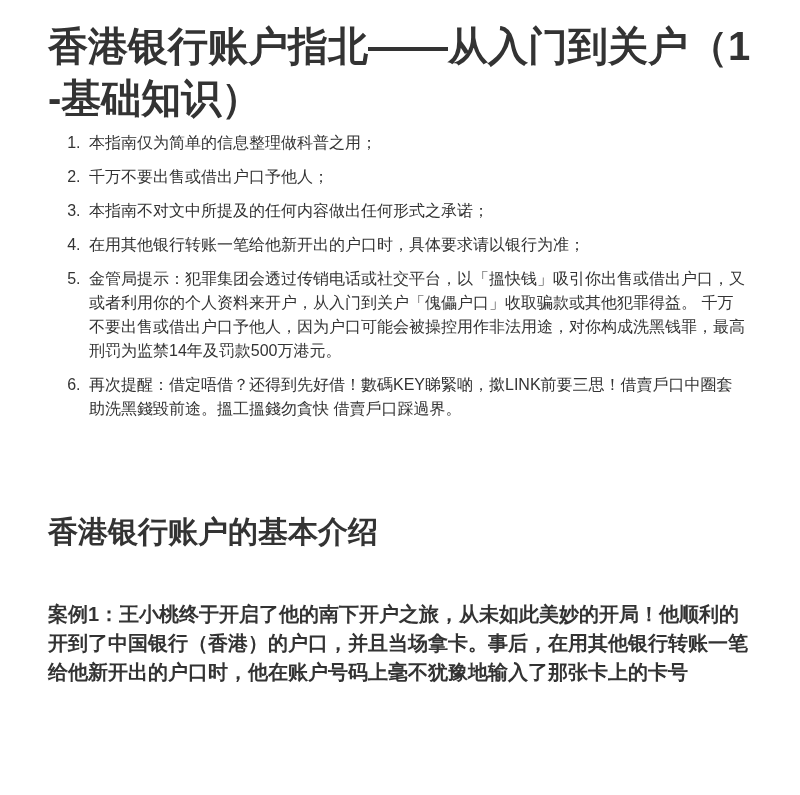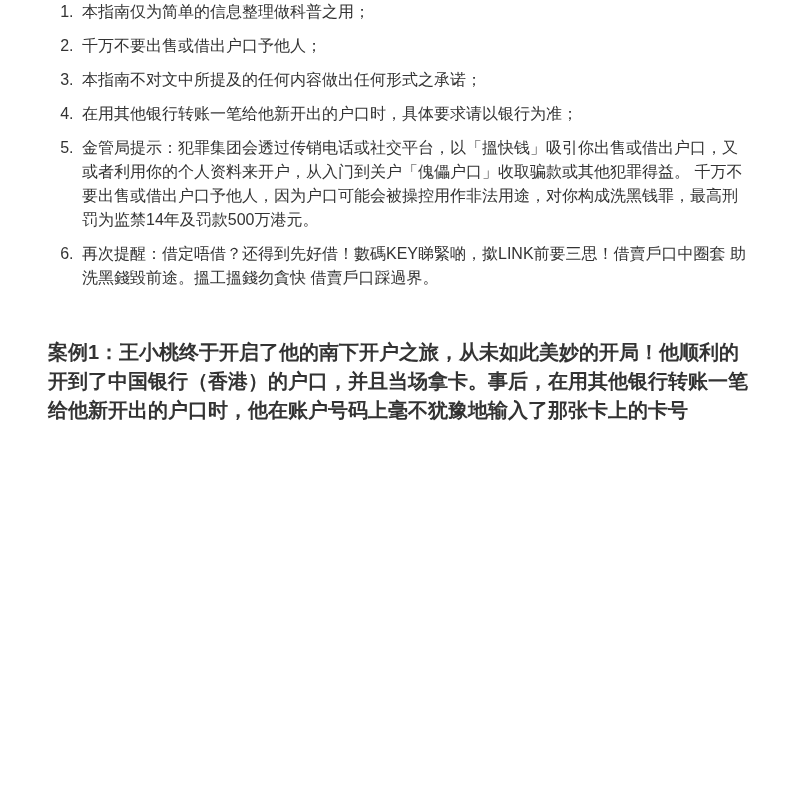--- a/index.html
+++ b/index.html
@@ -34,21 +34,21 @@
     font-weight: 700;
     color: #333333;
   }
   h2.notice-heading {
     margin: 76px 0 14px 0;
   }
   h2.intro-heading {
     margin: 91px 0 0 0;
   }
   ol.notice-list {
-    margin: 0;
+    margin: 7px;
     padding: 0 0 0 30px;
     font-size: 16px;
     line-height: 24px;
     color: #333333;
   }
   ol.notice-list li {
     margin: 0;
     padding-left: 4px;
   }
   ol.notice-list li + li {
@@ -60,27 +60,29 @@
     line-height: 29px;
     font-weight: 700;
     color: #333333;
   }
 </style>
 </head>
 <body>
 
 <div class="article">
 
+  <h1 class="doc-title">香港银行账户指北——从入门到关户（1-基础知识）</h1>
 
 
   <ol class="notice-list">
     <li>本指南仅为简单的信息整理做科普之用；</li>
     <li>千万不要出售或借出户口予他人；</li>
     <li>本指南不对文中所提及的任何内容做出任何形式之承诺；</li>
     <li>在用其他银行转账一笔给他新开出的户口时，具体要求请以银行为准；</li>
     <li>金管局提示：犯罪集团会透过传销电话或社交平台，以「搵快钱」吸引你出售或借出户口，又或者利用你的个人资料来开户，从入门到关户「傀儡户口」收取骗款或其他犯罪得益。 千万不要出售或借出户口予他人，因为户口可能会被操控用作非法用途，对你构成洗黑钱罪，最高刑罚为监禁14年及罚款500万港元。</li>
     <li>再次提醒：借定唔借？还得到先好借！數碼KEY睇緊啲，撳LINK前要三思！借賣戶口中圈套 助洗黑錢毀前途。搵工搵錢勿貪快 借賣戶口踩過界。</li>
   </ol>
 
+  <h2 class="section-heading intro-heading">香港银行账户的基本介绍</h2>
 
   <p class="case-paragraph">案例1：王小桃终于开启了他的南下开户之旅，从未如此美妙的开局！他顺利的开到了中国银行（香港）的户口，并且当场拿卡。事后，在用其他银行转账一笔给他新开出的户口时，他在账户号码上毫不犹豫地输入了那张卡上的卡号</p>
 
 </div>
 
 </body></html>

